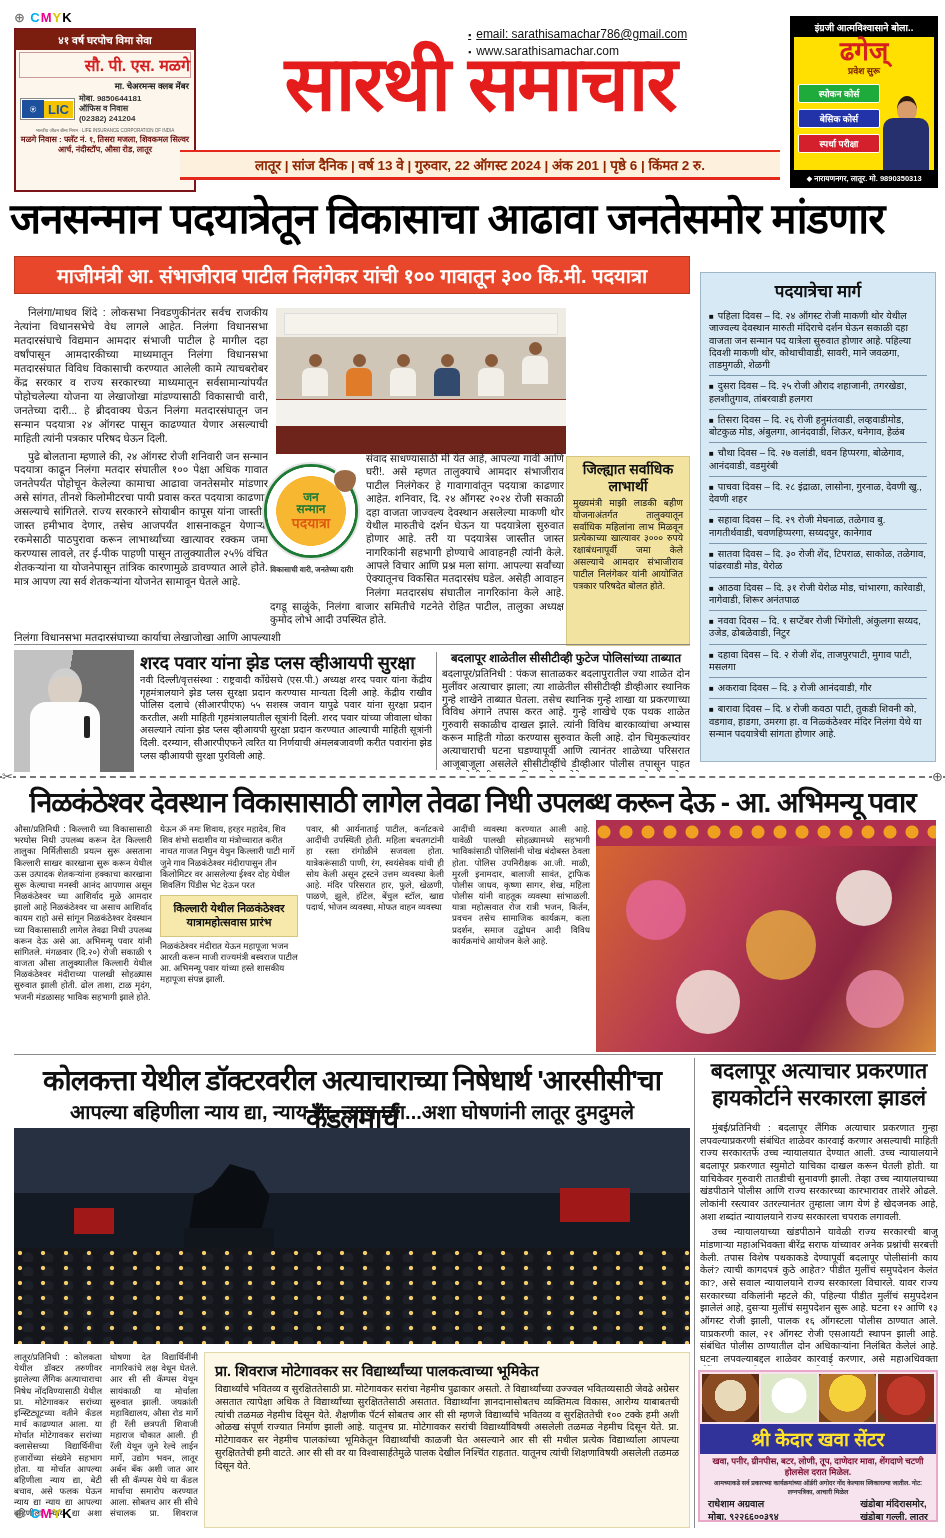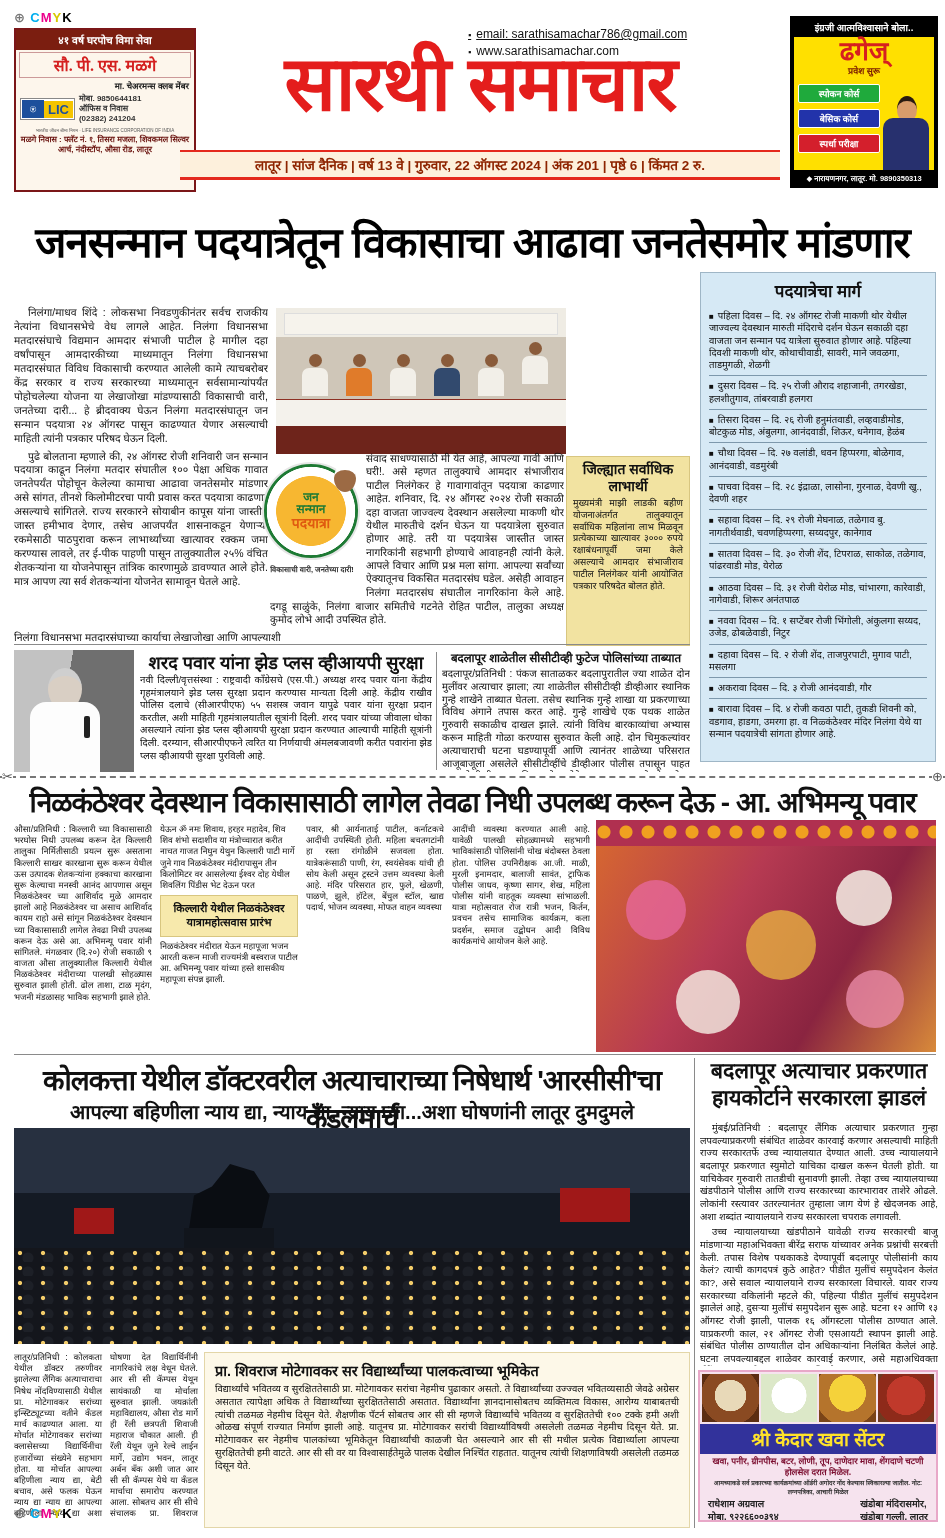--- a/index.html
+++ b/index.html
@@ -6,21 +6,21 @@
   .page{position:relative;width:945px;height:1538px;background:#ffffff;margin:0 auto;
         font-family:"Liberation Sans","DejaVu Sans",sans-serif;color:#111;overflow:hidden;}
   .abs{position:absolute;}
   .jt{text-align:justify;}
   .mark{color:#777;font-size:15px;}
   .cmyk span{font-weight:700;font-size:13px;letter-spacing:1px;}
   .c-c{color:#00aeef}.c-m{color:#ec008c}.c-y{color:#d8c800}.c-k{color:#000}
   
   .lic{left:14px;top:28px;width:182px;height:164px;border:2px solid #7b1618;background:#fdf6ec;box-sizing:border-box;}
   .lic-banner{background:#7b1e10;color:#fff;font-size:10.5px;font-weight:700;text-align:center;padding:3px 1px;}
-  .lic-name{color:#d42020;font-size:16px;font-weight:800;text-align:center;border:1px solid #c99;margin:2px 3px;padding:1px 0;font-family:Liberation Serif, serif;}
+  .lic-name{color:#d42020;font-size:16px;font-weight:800;text-align:right;border:1px solid #c99;margin:2px 3px;padding:1px 0;}
   .lic-desig{font-size:8.5px;font-weight:700;text-align:right;padding:0 5px;color:#222;}
   .lic-row{display:flex;align-items:center;margin:3px 4px;}
   .lic-logo{display:flex;align-items:center;border:1px solid #888;background:#fff;padding:1px;}
   .lic-blue{width:22px;height:18px;background:#1c4f9c;display:flex;align-items:center;justify-content:center;color:#fff;font-size:11px;}
   .lic-yellow{background:#f5c400;color:#1c4f9c;font-weight:800;font-size:13px;padding:1px 4px;}
   .lic-phone{font-size:8px;font-weight:700;color:#333;line-height:1.25;margin-left:4px;}
   .lic-sub{font-size:4.5px;color:#555;text-align:center;}
   .lic-addr{font-size:8px;font-weight:700;color:#6b1410;text-align:center;line-height:1.3;padding:2px 3px;}
   .contact{left:468px;top:26px;width:300px;font-size:12px;color:#111;line-height:1.45;}
   .contact .u{text-decoration:underline;}
@@ -34,21 +34,21 @@
   .dg-brand .nm{color:#d61f1f;font-size:26px;font-weight:800;line-height:1;}
   .dg-brand .adm{color:#7a1a00;font-size:9px;font-weight:700;}
   .dg-body{position:relative;background:#ffe000;margin:0 2px;height:92px;}
   .dg-btn{position:absolute;left:4px;width:80px;height:17px;color:#fff;font-size:9px;font-weight:700;display:flex;align-items:center;justify-content:center;border:1px solid #fff;border-radius:2px;}
   .dg-b1{top:6px;background:#1faa3c}.dg-b2{top:31px;background:#2233aa}.dg-b3{top:56px;background:#d41f2c}
   .dg-woman{position:absolute;right:3px;bottom:0;width:52px;height:78px;}
   .dg-head{position:absolute;right:14px;top:4px;width:20px;height:22px;border-radius:50%;background:#d99c6b;border-top:5px solid #2a1a10;}
   .dg-torso{position:absolute;right:2px;top:26px;width:46px;height:52px;border-radius:10px 10px 0 0;background:#27306e;}
   .dg-foot{color:#fff;font-size:7.5px;font-weight:700;text-align:center;padding-top:3px;}
   
-  .h-main{left:10px;top:196px;width:925px;font-size:42px;font-weight:800;color:#000;text-align:center;line-height:1.1;letter-spacing:-1px;margin-top:24px;}
+  .h-main{left:10px;top:196px;width:925px;font-size:42px;font-weight:800;color:#000;text-align:left;line-height:1.1;letter-spacing:-1px;}
   .subbar{left:14px;top:256px;width:676px;height:38px;background:#e8472b;border:1px solid #b33a20;box-sizing:border-box;
           color:#fff;font-size:20px;font-weight:700;display:flex;align-items:center;justify-content:center;}
   
   .route{left:700px;top:272px;width:236px;height:490px;background:#d6e9f5;border:1px solid #9fb6c6;box-sizing:border-box;padding:4px 8px;overflow:hidden;}
   .route-title{font-size:17px;font-weight:800;text-align:center;padding:2px 0 4px 0;}
   .route-item{font-size:9.6px;line-height:1.28;border-bottom:1px solid #7d98ac;padding:4px 0;color:#101010;}
   .route-item:last-child{border-bottom:none;}
   .route-item .rb{font-size:8px;margin-right:4px;}
   
   .bodytxt{font-size:10.5px;line-height:1.33;color:#141414;}
@@ -75,21 +75,21 @@
   .benef{left:566px;top:456px;width:124px;height:190px;background:#f2e3a1;border:1px solid #d8c680;box-sizing:border-box;padding:4px 6px;overflow:hidden;}
   .benef-title{font-size:14px;font-weight:800;text-align:center;line-height:1.2;margin-bottom:3px;}
   .benef-body{font-size:9.2px;line-height:1.3;text-align:justify;}
   .hline{background:#8a8a8a;height:1px;}
   .vline{background:#8a8a8a;width:1px;}
   
   .pawar-photo{left:14px;top:650px;width:120px;height:122px;background:linear-gradient(100deg,#c2c2c2 0 42%,#6f6f6f 42% 100%);overflow:hidden;}
   .pw-head{position:absolute;left:34px;top:18px;width:34px;height:34px;border-radius:50%;background:#d9cfc4;border-top:8px solid #cfcfcf;}
   .pw-body{position:absolute;left:16px;top:52px;width:70px;height:70px;border-radius:16px 16px 0 0;background:#fdfdfd;}
   .pw-mic{position:absolute;left:70px;top:66px;width:6px;height:22px;background:#222;border-radius:2px;}
-  .pawar-h{left:140px;top:650px;width:292px;font-size:18px;font-weight:800;text-align:center;}
+  .pawar-h{left:140px;top:650px;width:292px;font-size:18px;font-weight:800;text-align:left;}
   .pawar-b{left:140px;top:674px;width:292px;height:98px;overflow:hidden;font-size:9.7px;line-height:1.3;}
   .cctv-h{left:442px;top:650px;width:248px;font-size:11.6px;font-weight:800;text-align:center;}
   .cctv-b{left:442px;top:668px;width:248px;height:104px;overflow:hidden;font-size:10px;line-height:1.28;}
   .scis{left:0;top:776px;width:945px;border-top:2px dashed #777;}
   .scis-ic{position:absolute;top:-9px;font-size:13px;color:#555;background:#fff;}
   
   .nil-h{left:10px;top:782px;width:925px;font-size:28px;font-weight:800;text-align:center;letter-spacing:-1px;}
   .nil-col{top:824px;width:138px;height:228px;overflow:hidden;font-size:8.6px;line-height:1.3;}
   .inset{background:#f7e9ac;border:1px solid #d8c680;text-align:center;font-weight:800;font-size:11px;line-height:1.25;padding:6px 3px;margin:4px 0;}
   .nil-photo{left:596px;top:820px;width:340px;height:232px;overflow:hidden;
@@ -177,20 +177,21 @@
       <div class="dg-btn dg-b3">स्पर्धा परीक्षा</div>
       <div class="dg-woman">
         <div class="dg-head"></div>
         <div class="dg-torso"></div>
       </div>
     </div>
     <div class="dg-foot"><span>◆</span> <span>नारायणनगर, लातूर. मो. 9890350313</span></div>
   </div>
 
   <div class="abs h-main">जनसन्मान पदयात्रेतून विकासाचा आढावा जनतेसमोर मांडणार</div>
+  <div class="abs subbar">माजीमंत्री आ. संभाजीराव पाटील निलंगेकर यांची १०० गावातून ३०० कि.मी. पदयात्रा</div>
 
   <div class="abs route">
     <div class="route-title">पदयात्रेचा मार्ग</div>
     <div class="route-item"><span class="rb">■</span><span>पहिला दिवस – दि. २४ ऑगस्ट रोजी माकणी थोर येथील जाज्वल्य देवस्थान मारुती मंदिराचे दर्शन घेऊन सकाळी दहा वाजता जन सन्मान पद यात्रेला सुरुवात होणार आहे. पहिल्या दिवशी माकणी थोर, कोथाचीवाडी, सावरी, माने जवळगा, ताडमुगळी, शेळगी</span></div>
     <div class="route-item"><span class="rb">■</span><span>दुसरा दिवस – दि. २५ रोजी औराद शहाजानी, तगरखेडा, हलशीतुगाव, तांबरवाडी हलगरा</span></div>
     <div class="route-item"><span class="rb">■</span><span>तिसरा दिवस – दि. २६ रोजी हनुमंतवाडी, लव्हवाडीमोड, बोटकुळ मोड, अंबुलगा, आनंदवाडी, शिऊर, धनेगाव, हेळंब</span></div>
     <div class="route-item"><span class="rb">■</span><span>चौथा दिवस – दि. २७ वलांडी, धवन हिप्परगा, बोळेगाव, आनंदवाडी, वडमुरंबी</span></div>
     <div class="route-item"><span class="rb">■</span><span>पाचवा दिवस – दि. २८ इंद्राळा, लासोना, गुरनाळ, देवणी खु., देवणी शहर</span></div>
     <div class="route-item"><span class="rb">■</span><span>सहावा दिवस – दि. २९ रोजी मेघनाळ, तळेगाव बु. नागतीर्थवाडी, चवणहिप्परगा, सय्यदपुर, कानेगाव</span></div>
     <div class="route-item"><span class="rb">■</span><span>सातवा दिवस – दि. ३० रोजी शेंद, टिपराळ, साकोळ, तळेगाव, पांढरवाडी मोड, येरोळ</span></div>

